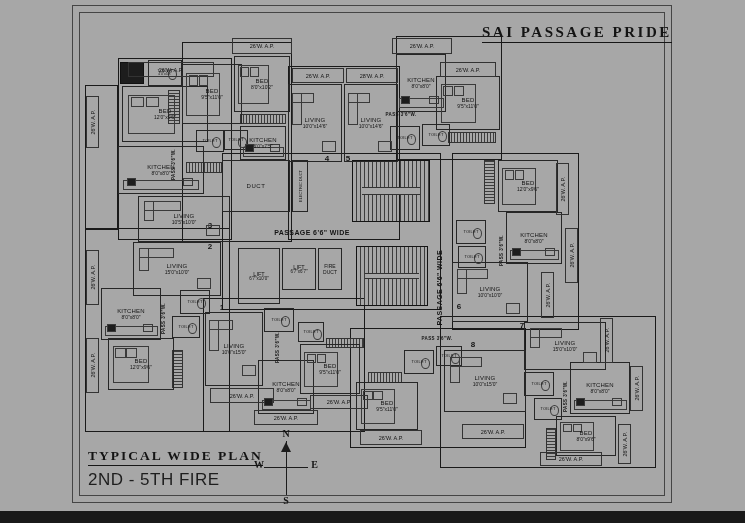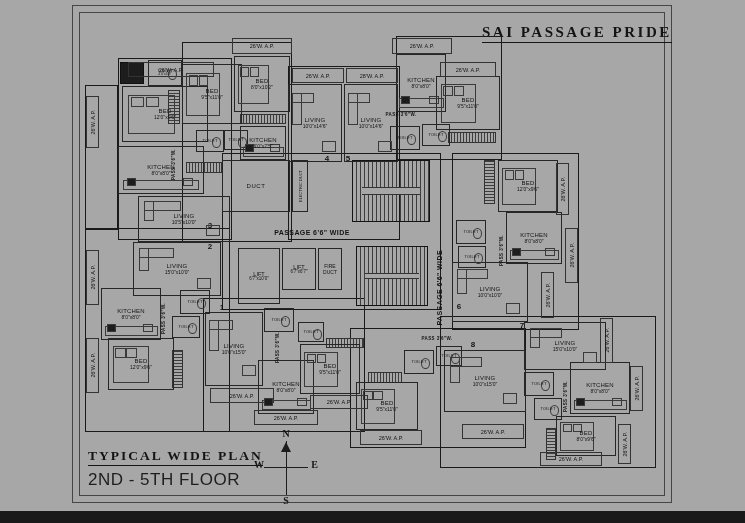--- a/index.html
+++ b/index.html
@@ -434,21 +434,21 @@
     <div class="abs fnum" style="left: 204px; top: 241px; width: 12px; height: 10px;">2</div>
     <div class="abs fnum" style="left: 204px; top: 220px; width: 12px; height: 10px;">3</div>
     <div class="abs fnum" style="left: 321px; top: 153px; width: 12px; height: 10px;">4</div>
     <div class="abs fnum" style="left: 342px; top: 153px; width: 12px; height: 10px;">5</div>
     <div class="abs fnum" style="left: 453px; top: 301px; width: 12px; height: 10px;">6</div>
     <div class="abs fnum" style="left: 516px; top: 320px; width: 12px; height: 10px;">7</div>
     <div class="abs fnum" style="left: 467px; top: 339px; width: 12px; height: 10px;">8</div>
   </div>
 
 <div class="abs plan-title" style="left:88px;top:448px;">TYPICAL WIDE PLAN</div>
-<div class="abs plan-sub" style="left:88px;top:470px;">2ND - 5TH FLOOR</div>
+<div class="abs plan-sub" style="left:88px;top:470px;">2ND - 5TH FIRE</div>
 
 <div class="abs compass" style="left:254px;top:430px;">
   <span class="pt c-n">N</span>
   <span class="pt c-s">S</span>
   <span class="pt c-w">W</span>
   <span class="pt c-e">E</span>
   <span class="c-vline"></span>
   <span class="c-hline"></span>
   <span class="c-arrow"></span>
 </div>

